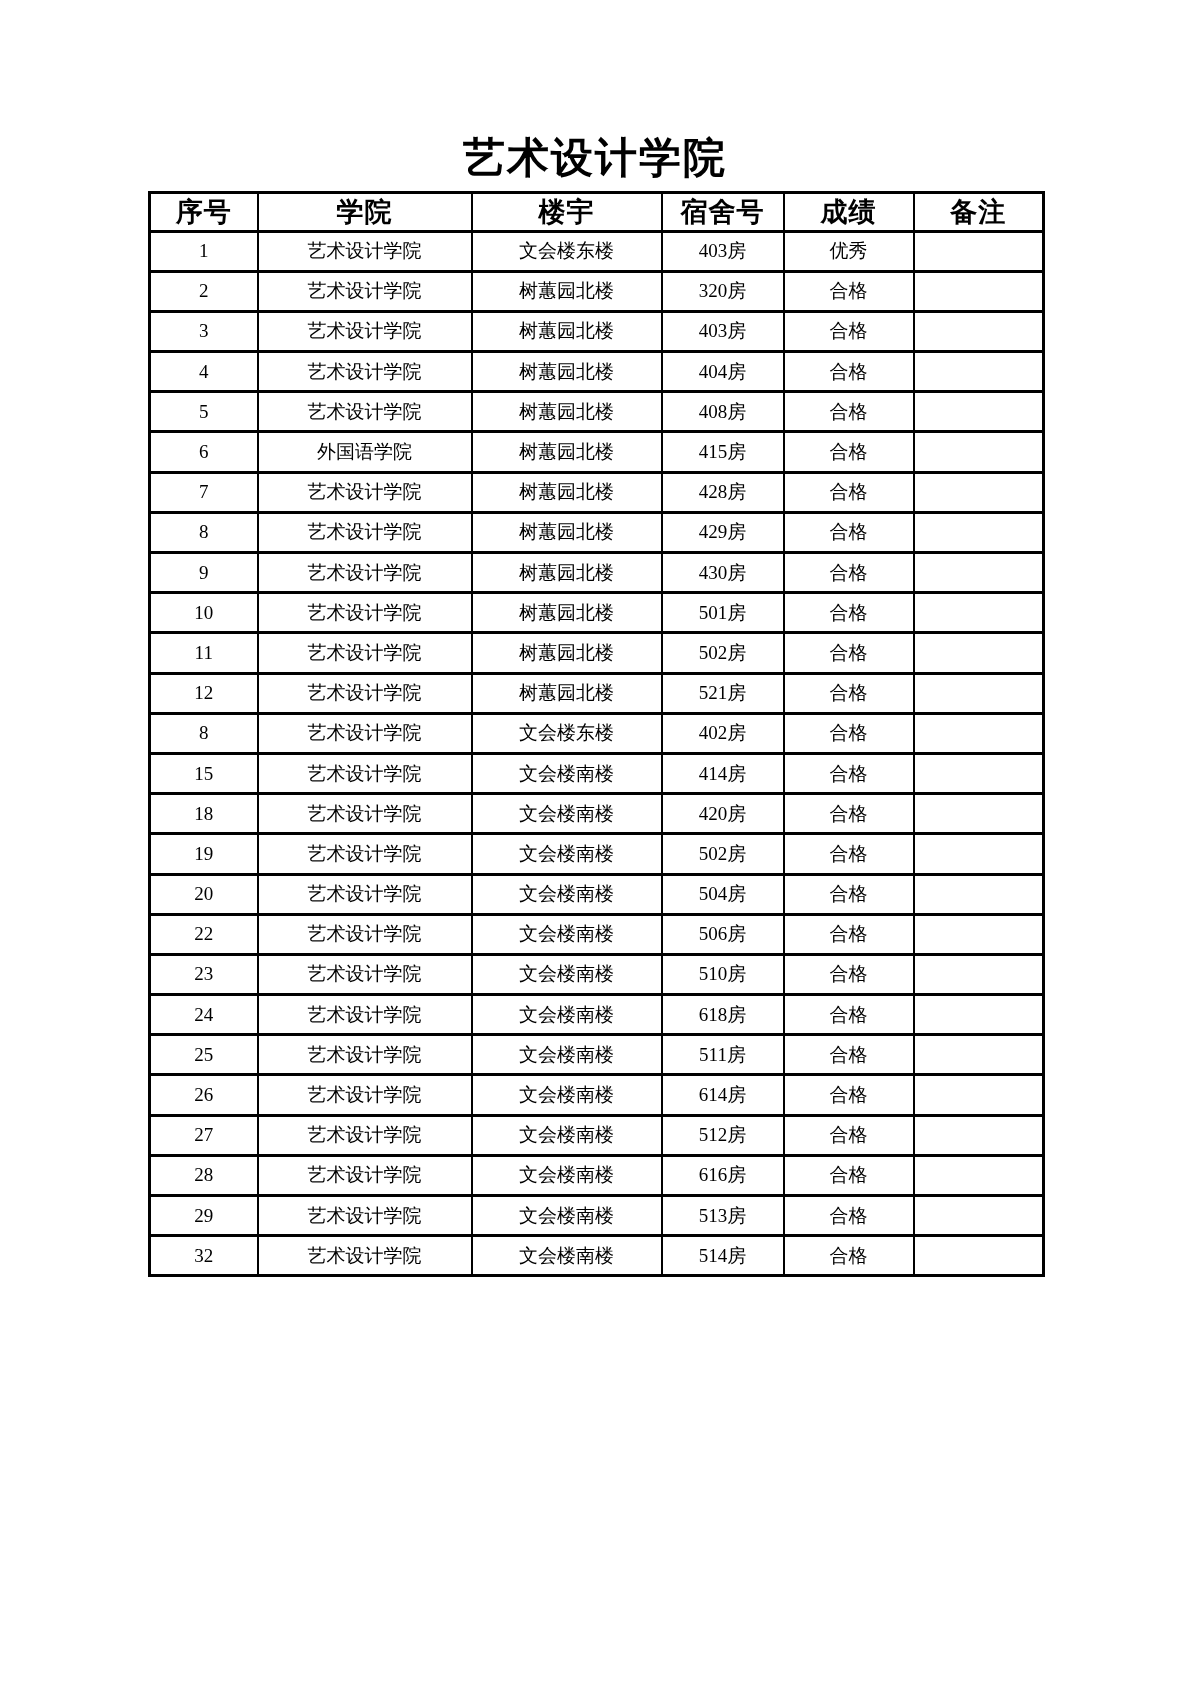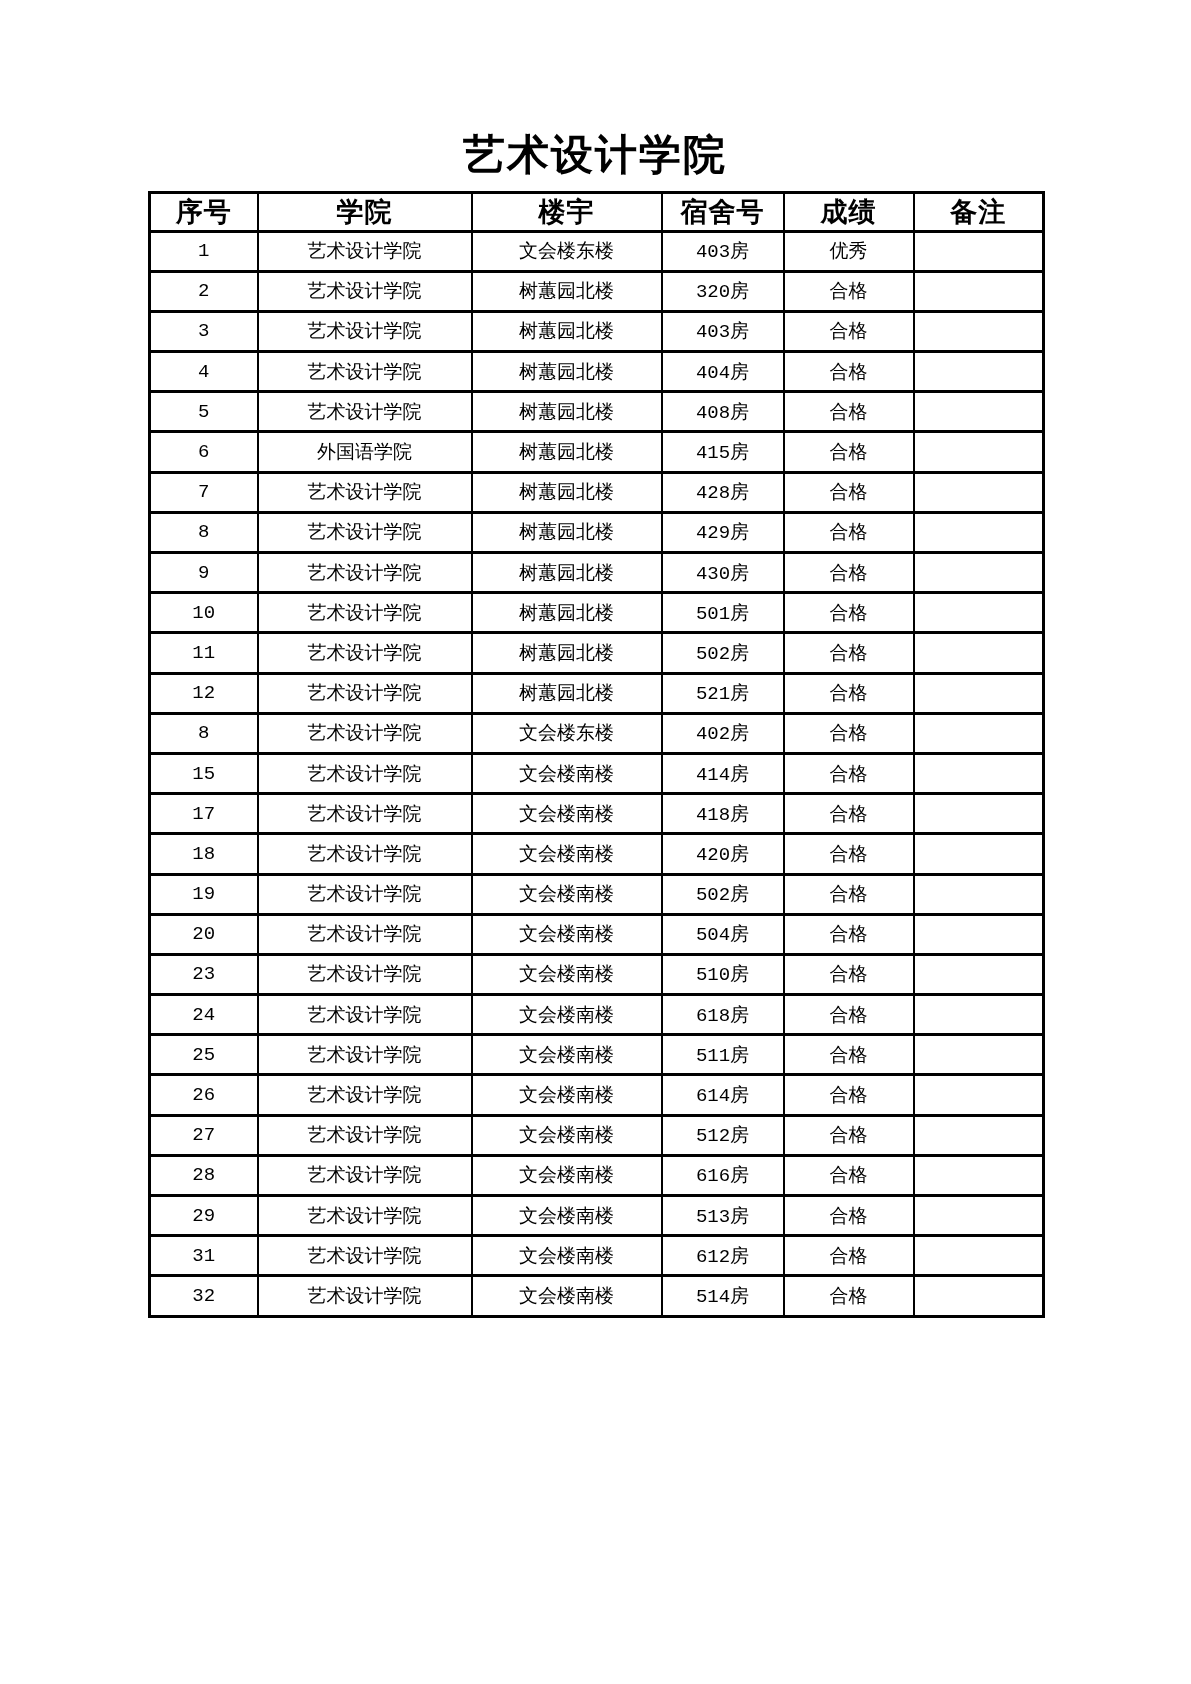--- a/index.html
+++ b/index.html
@@ -6,21 +6,21 @@
     margin: 0;
     padding: 0;
     background: #ffffff;
   }
   .page {
     position: relative;
     width: 1191px;
     height: 1684px;
     background: #ffffff;
     overflow: hidden;
-    font-family: Liberation Mono, monospace;
+    font-family: Liberation Serif, serif;
     color: #000000;
   }
   .doc {
     position: absolute;
     left: 148px;
     top: 0;
     width: 894px;
   }
   .title {
     padding-top: 132px;
@@ -194,28 +194,20 @@
           </tr>
           <tr>
             <td>15</td>
             <td>艺术设计学院</td>
             <td>文会楼南楼</td>
             <td>414房</td>
             <td>合格</td>
             <td></td>
           </tr>
           <tr>
-            <td>17</td>
-            <td>艺术设计学院</td>
-            <td>文会楼南楼</td>
-            <td>418房</td>
-            <td>合格</td>
-            <td></td>
-          </tr>
-          <tr>
             <td>18</td>
             <td>艺术设计学院</td>
             <td>文会楼南楼</td>
             <td>420房</td>
             <td>合格</td>
             <td></td>
           </tr>
           <tr>
             <td>19</td>
             <td>艺术设计学院</td>
@@ -226,20 +218,28 @@
           </tr>
           <tr>
             <td>20</td>
             <td>艺术设计学院</td>
             <td>文会楼南楼</td>
             <td>504房</td>
             <td>合格</td>
             <td></td>
           </tr>
           <tr>
+            <td>22</td>
+            <td>艺术设计学院</td>
+            <td>文会楼南楼</td>
+            <td>506房</td>
+            <td>合格</td>
+            <td></td>
+          </tr>
+          <tr>
             <td>23</td>
             <td>艺术设计学院</td>
             <td>文会楼南楼</td>
             <td>510房</td>
             <td>合格</td>
             <td></td>
           </tr>
           <tr>
             <td>24</td>
             <td>艺术设计学院</td>
@@ -278,28 +278,20 @@
             <td>文会楼南楼</td>
             <td>616房</td>
             <td>合格</td>
             <td></td>
           </tr>
           <tr>
             <td>29</td>
             <td>艺术设计学院</td>
             <td>文会楼南楼</td>
             <td>513房</td>
-            <td>合格</td>
-            <td></td>
-          </tr>
-          <tr>
-            <td>31</td>
-            <td>艺术设计学院</td>
-            <td>文会楼南楼</td>
-            <td>612房</td>
             <td>合格</td>
             <td></td>
           </tr>
           <tr>
             <td>32</td>
             <td>艺术设计学院</td>
             <td>文会楼南楼</td>
             <td>514房</td>
             <td>合格</td>
             <td></td>

